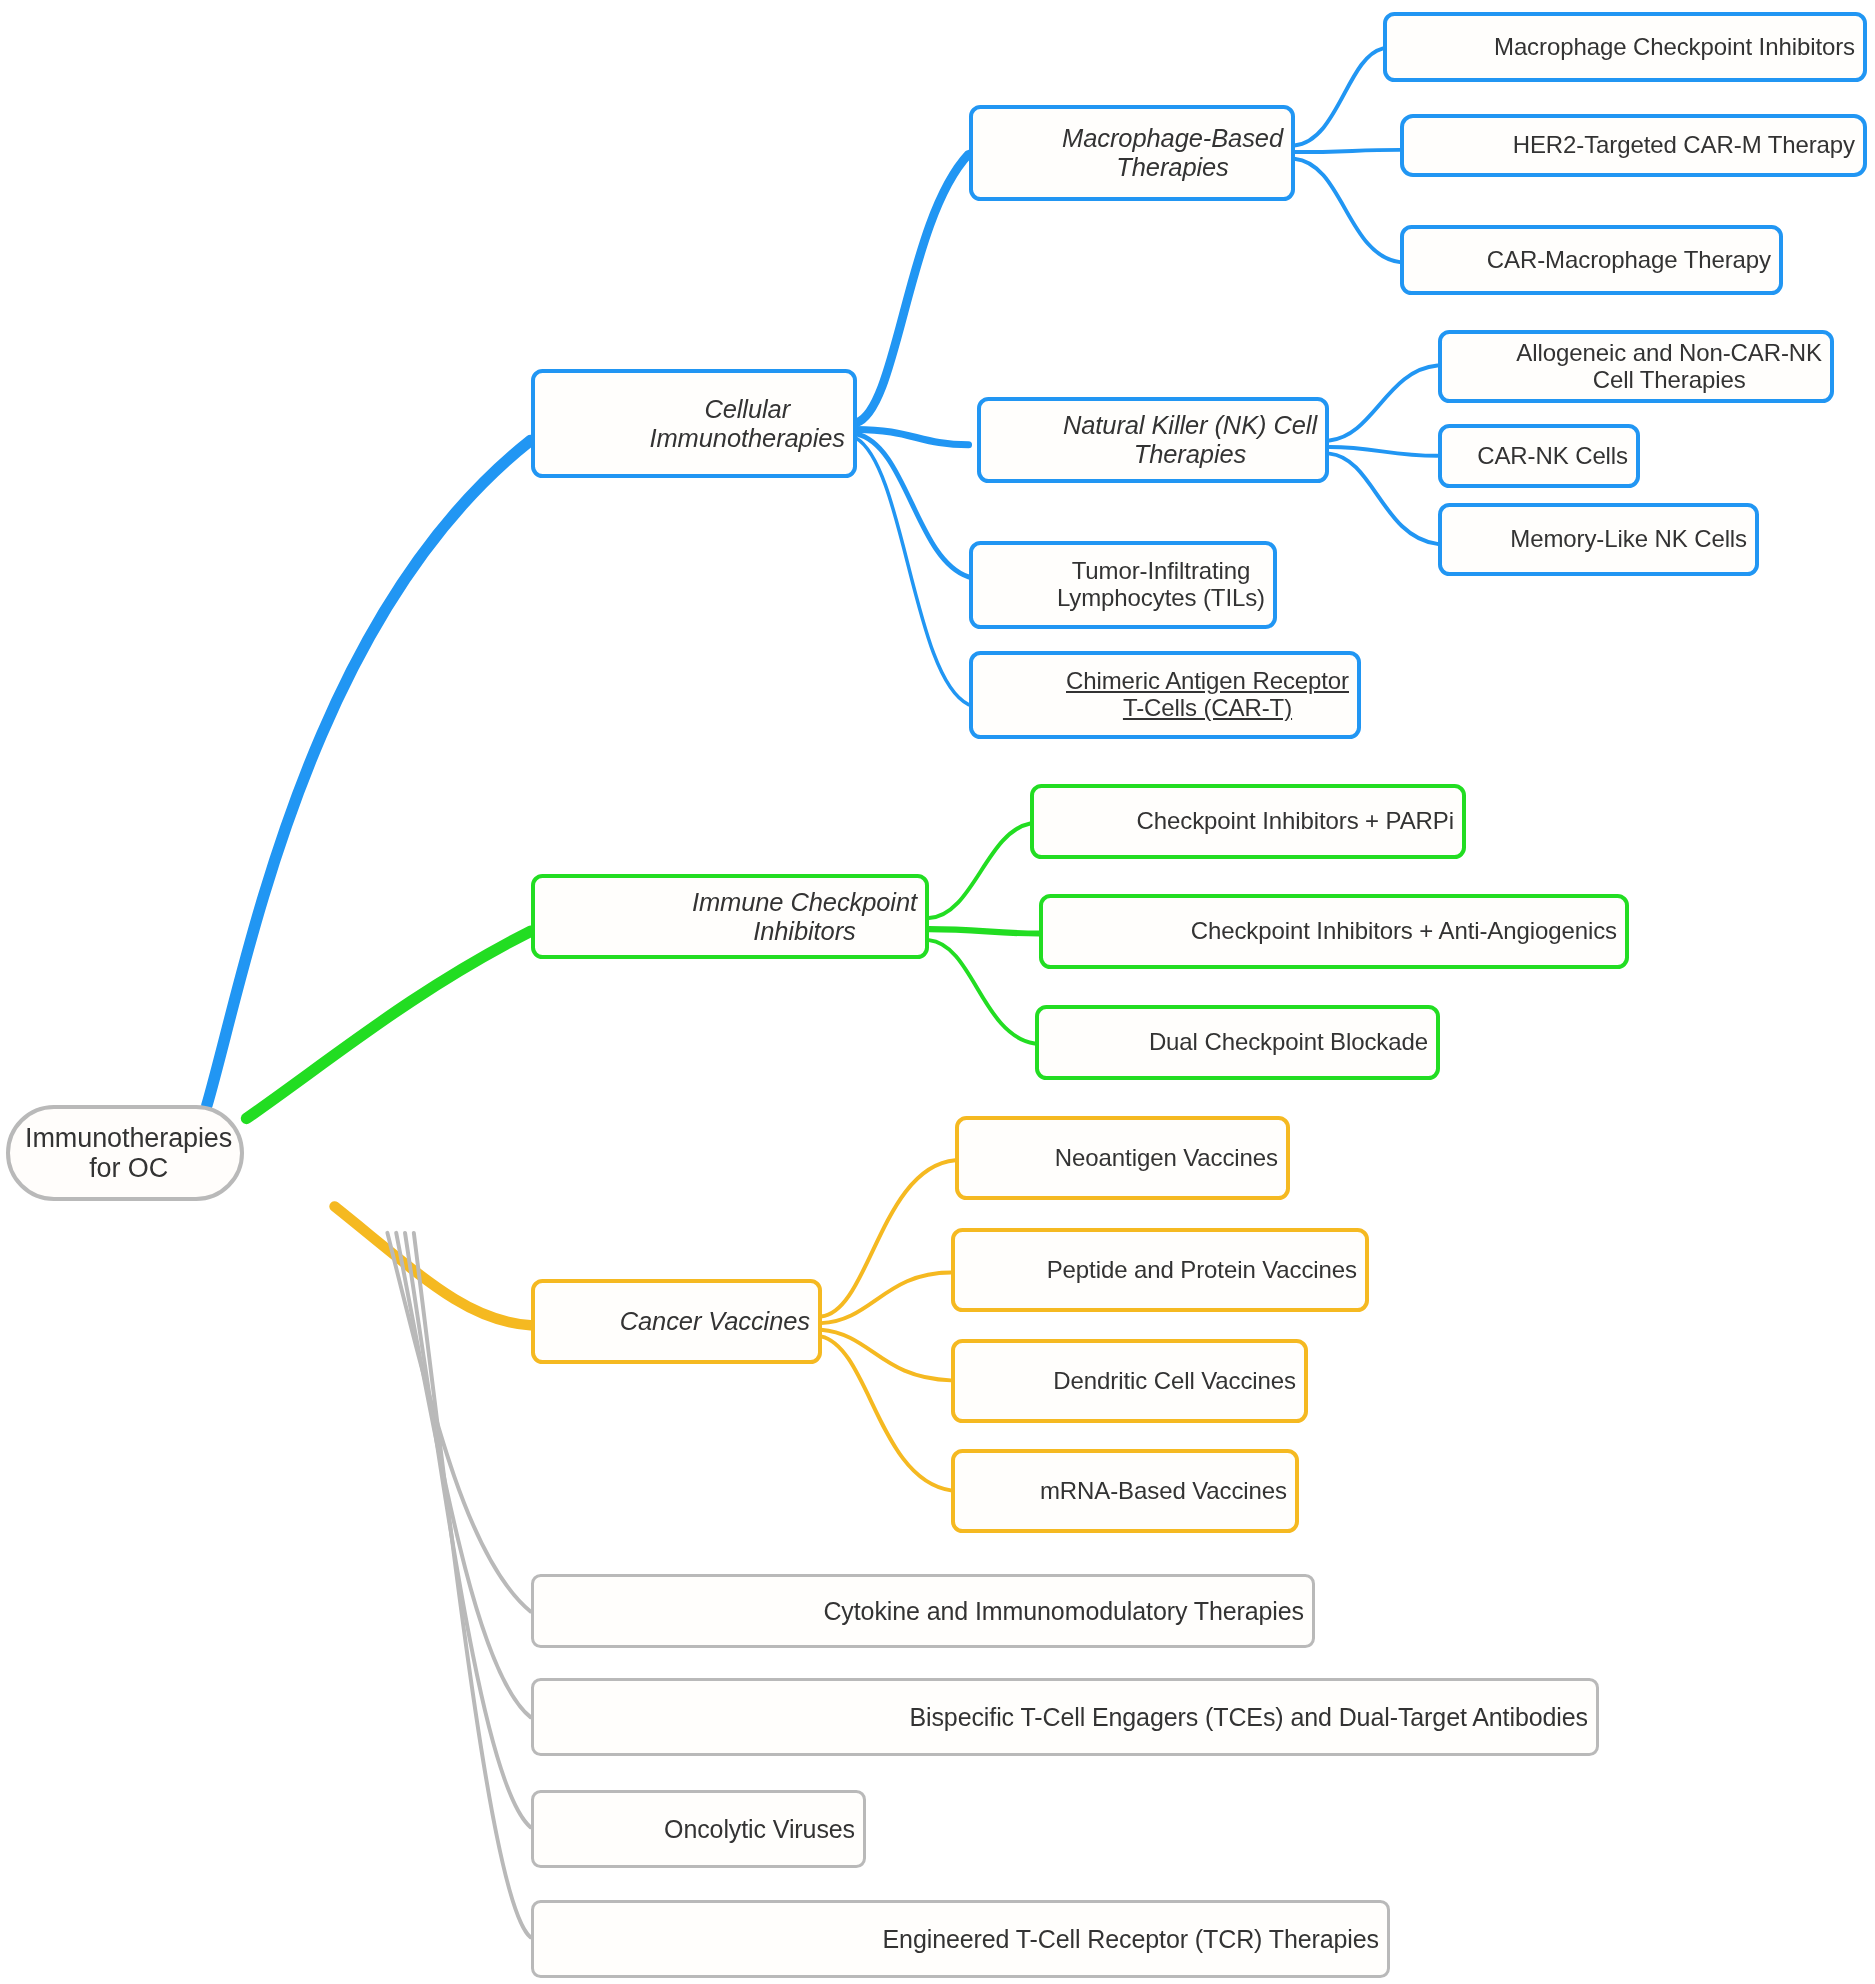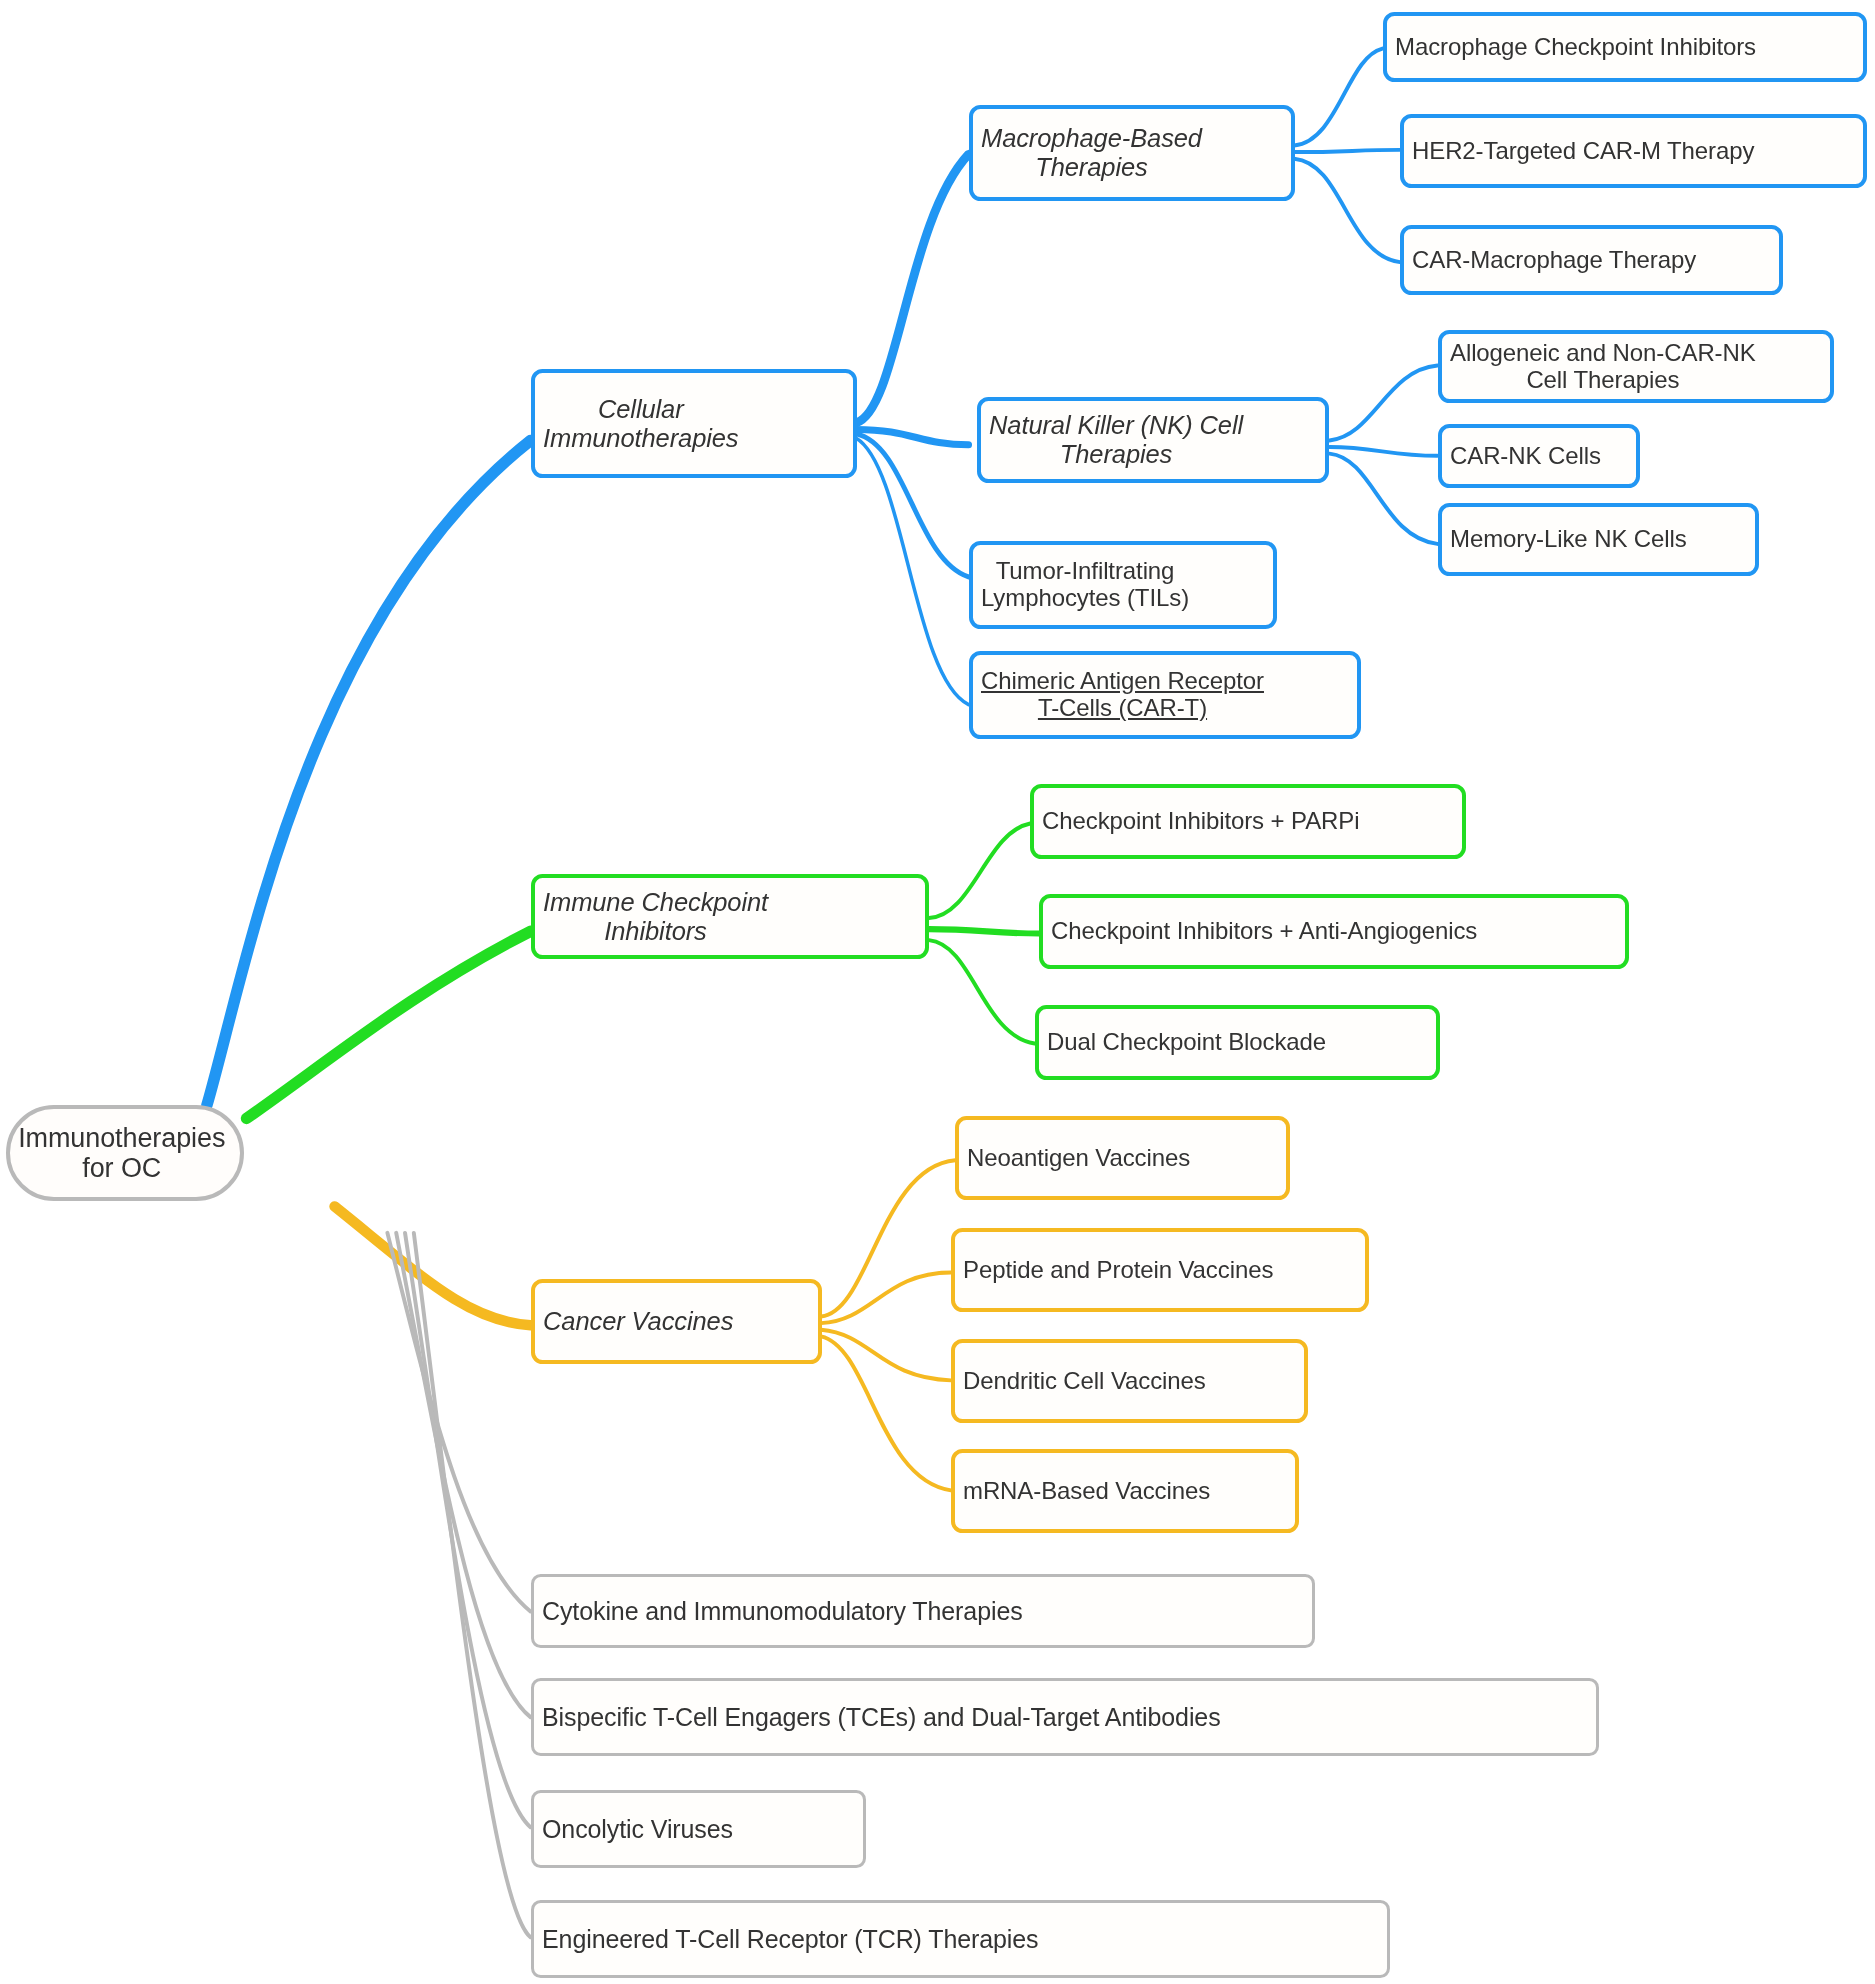--- a/index.html
+++ b/index.html
@@ -22,21 +22,21 @@
     left: 0; top: 0;
     width: 1875px;
     height: 1985px;
     pointer-events: none;
   }
   .node {
     position: absolute;
     box-sizing: border-box;
     display: flex;
     align-items: center;
-    justify-content: flex-start;
+    justify-content: flex-end;
     text-align: center;
     background: #fffefc;
     border-style: solid;
     border-radius: 11.4px;
     color: #333333;
     line-height: 1.12;
     padding: 1.8px 8px;
     letter-spacing: -0.1px;
     white-space: pre-line;
   }
@@ -120,21 +120,21 @@
   </div>
 
   <div class="node node-branch c-blue" style="left:969px; top:105px; width:326px; height:96px;">
     <span>Macrophage-Based
 Therapies</span>
   </div>
 
   <div class="node node-leaf c-blue" style="left:1383px; top:12.3px; width:484px; height:70px;">
     <span>Macrophage Checkpoint Inhibitors</span>
   </div>
-  <div class="node node-leaf c-blue" style="left:1400px; top:114px; width:467px; height:74px;">
+  <div class="node node-leaf c-blue" style="left:1400px; top:114px; width:467px; height:63px;border-radius:13px;">
     <span>HER2-Targeted CAR-M Therapy</span>
   </div>
   <div class="node node-leaf c-blue" style="left:1400px; top:225px; width:383px; height:70px;">
     <span>CAR-Macrophage Therapy</span>
   </div>
 
   <div class="node node-branch c-blue" style="left:977px; top:397px; width:352px; height:86px;">
     <span>Natural Killer (NK) Cell
 Therapies</span>
   </div>

